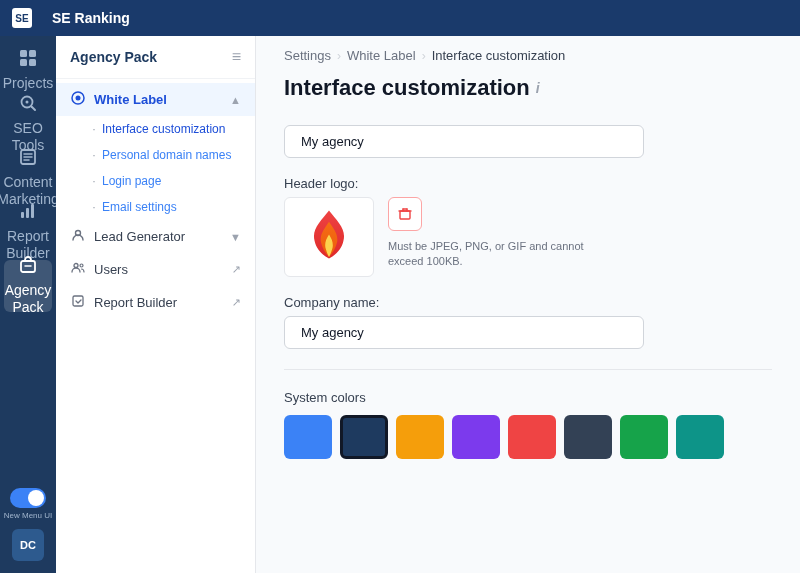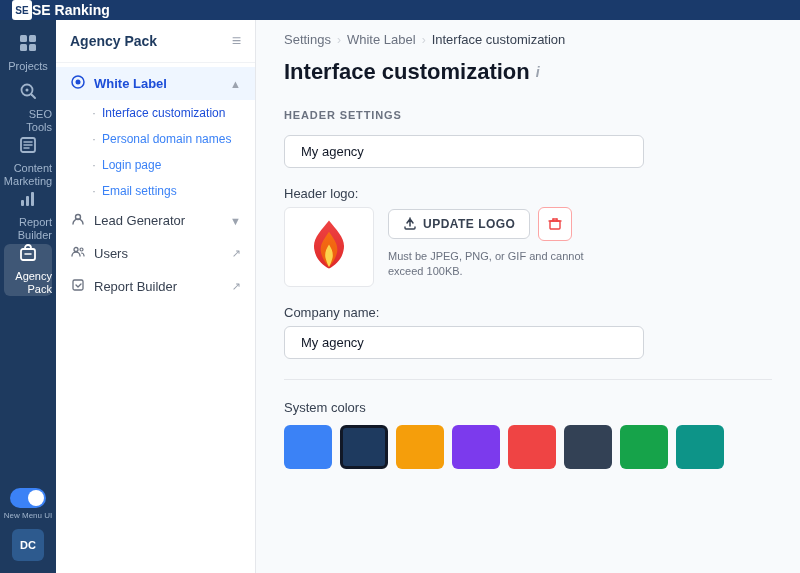--- a/index.html
+++ b/index.html
@@ -1,25 +1,25 @@
 <!DOCTYPE html>
 <html><head>
   <meta charset="utf-8">
   <style>
     * { box-sizing: border-box; margin: 0; padding: 0; }
     body { font-family: -apple-system, BlinkMacSystemFont, 'Segoe UI', sans-serif; background: #f0f2f5; width: 800px; height: 573px; overflow: hidden; display: flex; flex-direction: column; }
 
     
     .top-bar {
       background: #1a3a6b;
-      height: 20px;
+      height: 36px;
       display: flex;
       align-items: center;
       padding: 0 12px;
-      gap: 0;
+      gap: 20px;
       flex-shrink: 0;
     }
     .top-bar-logo {
       width: 20px; height: 20px;
       background: white;
       border-radius: 3px;
       display: flex; align-items: center; justify-content: center;
     }
     .top-bar-logo span { font-size: 10px; font-weight: bold; color: #1a3a6b; }
     .top-bar-title { color: #ffffff; font-size: 14px; font-weight: 600; }
@@ -49,21 +49,21 @@
       align-items: center;
       justify-content: center;
       gap: 3px;
       border-radius: 6px;
       cursor: pointer;
       margin-bottom: 2px;
     }
     .icon-item.active { background: rgba(255,255,255,0.15); }
     .icon-item .icon-svg { color: #a0b4cc; font-size: 18px; }
     .icon-item.active .icon-svg { color: white; }
-    .icon-item .icon-label { color: #a0b4cc; font-size: 11px; text-align: right; line-height: 1.2; }
+    .icon-item .icon-label { color: #a0b4cc; font-size: 14px; text-align: center; line-height: 1.2; }
     .icon-item.active .icon-label { color: white; }
     .icon-sidebar-bottom {
       margin-top: auto;
       display: flex;
       flex-direction: column;
       align-items: center;
       padding-bottom: 12px;
       gap: 8px;
     }
     .toggle-container {
@@ -439,21 +439,20 @@
       <span class="breadcrumb-item">White Label</span>
       <span class="breadcrumb-sep">›</span>
       <span class="breadcrumb-item active">Interface customization</span>
     </div>
     <div class="content-area">
       <div class="page-title">
         <span>Interface customization</span>
         <span class="page-title-info">i</span>
       </div>
 
-      <div class="section-label">HEADER SETTINGS</div>
 
       <div class="field-group">
         <input class="text-input" type="text" value="My agency" style="">
       </div>
 
       <div class="field-group">
         <div class="field-label">Header logo:</div>
         <div class="logo-area">
           <div class="logo-preview">
 
@@ -468,27 +467,20 @@
                   <stop offset="100%" stop-color="#ea580c"></stop>
                 </linearGradient>
               </defs>
               <path d="M30 2 C20 15 8 25 12 40 C14 50 22 58 30 62 C38 58 46 50 48 40 C52 25 40 15 30 2Z" fill="url(#flame1)"></path>
               <path d="M30 16 C24 25 18 32 20 42 C22 50 26 56 30 60 C34 56 38 50 40 42 C42 32 36 25 30 16Z" fill="url(#flame2)"></path>
               <path d="M30 32 C26 38 24 44 26 50 C27.5 55 29 58 30 60 C31 58 32.5 55 34 50 C36 44 34 38 30 32Z" fill="#fcd34d"></path>
             </svg>
           </div>
           <div class="logo-actions">
             <div class="logo-buttons">
-              <button class="btn-update-logo">
-                <svg width="14" height="14" viewBox="0 0 14 14" fill="none">
-                  <path d="M7 1v8M4 6l3-4 3 4" stroke="#374151" stroke-width="1.5" stroke-linecap="round" stroke-linejoin="round"></path>
-                  <path d="M2 10v1a1 1 0 001 1h8a1 1 0 001-1v-1" stroke="#374151" stroke-width="1.4" stroke-linecap="round" fill="none"></path>
-                </svg>
-                <span>UPDATE LOGO</span>
-              </button>
               <button class="btn-delete-logo">
                 <svg width="14" height="14" viewBox="0 0 14 14" fill="none">
                   <rect x="2" y="4" width="10" height="8" rx="1" stroke="#ef4444" stroke-width="1.4" fill="none"></rect>
                   <line x1="5" y1="4" x2="5" y2="2" stroke="#ef4444" stroke-width="1.4" stroke-linecap="round"></line>
                   <line x1="9" y1="4" x2="9" y2="2" stroke="#ef4444" stroke-width="1.4" stroke-linecap="round"></line>
                   <line x1="5" y1="2" x2="9" y2="2" stroke="#ef4444" stroke-width="1.4" stroke-linecap="round"></line>
                   <line x1="1" y1="4" x2="13" y2="4" stroke="#ef4444" stroke-width="1.4" stroke-linecap="round"></line>
                 </svg>
               </button>
             </div>

